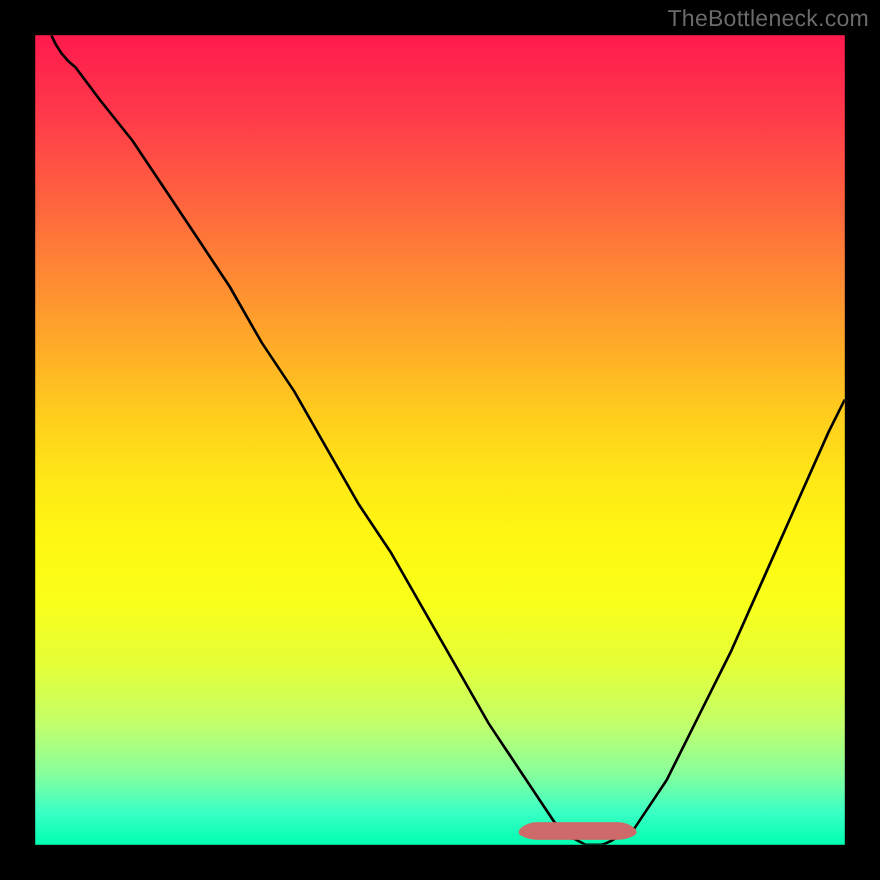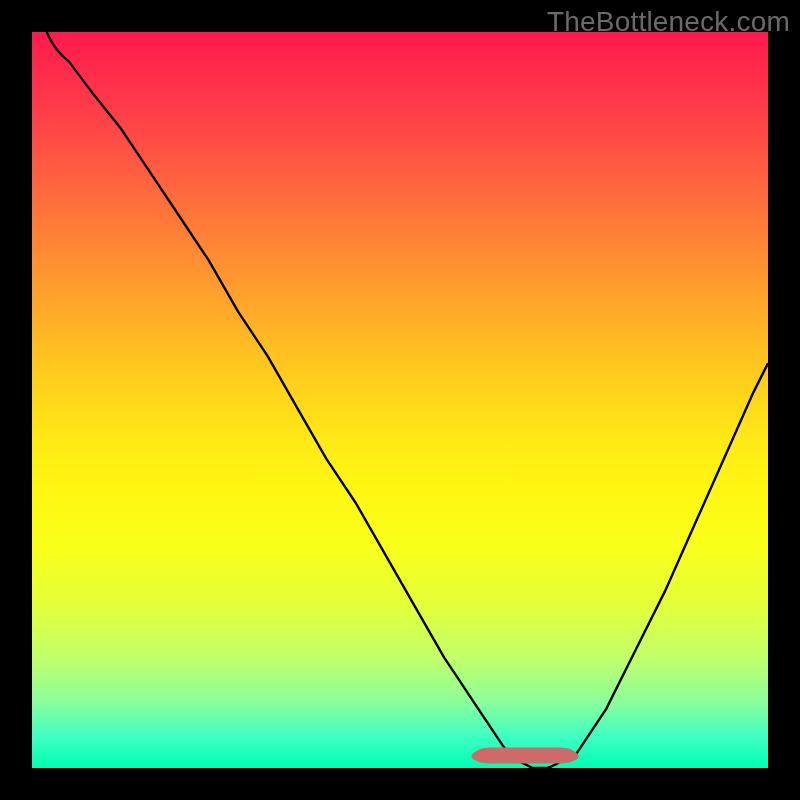--- a/index.html
+++ b/index.html
@@ -31,21 +31,21 @@
       #8aff9a 91%,
       #3affc5 96%,
       #00ffb0 100%
     );
   }
   .watermark {
     position: absolute;
     top: 6px;
     right: 10px;
     color: #6a6a6a;
-    font-size: 28px;
+    font-size: 21px;
     font-weight: 500;
     letter-spacing: 0.2px;
     pointer-events: none;
     user-select: none;
   }
   svg.overlay {
     position: absolute;
     left: 0;
     top: 0;
     width: 736px;

